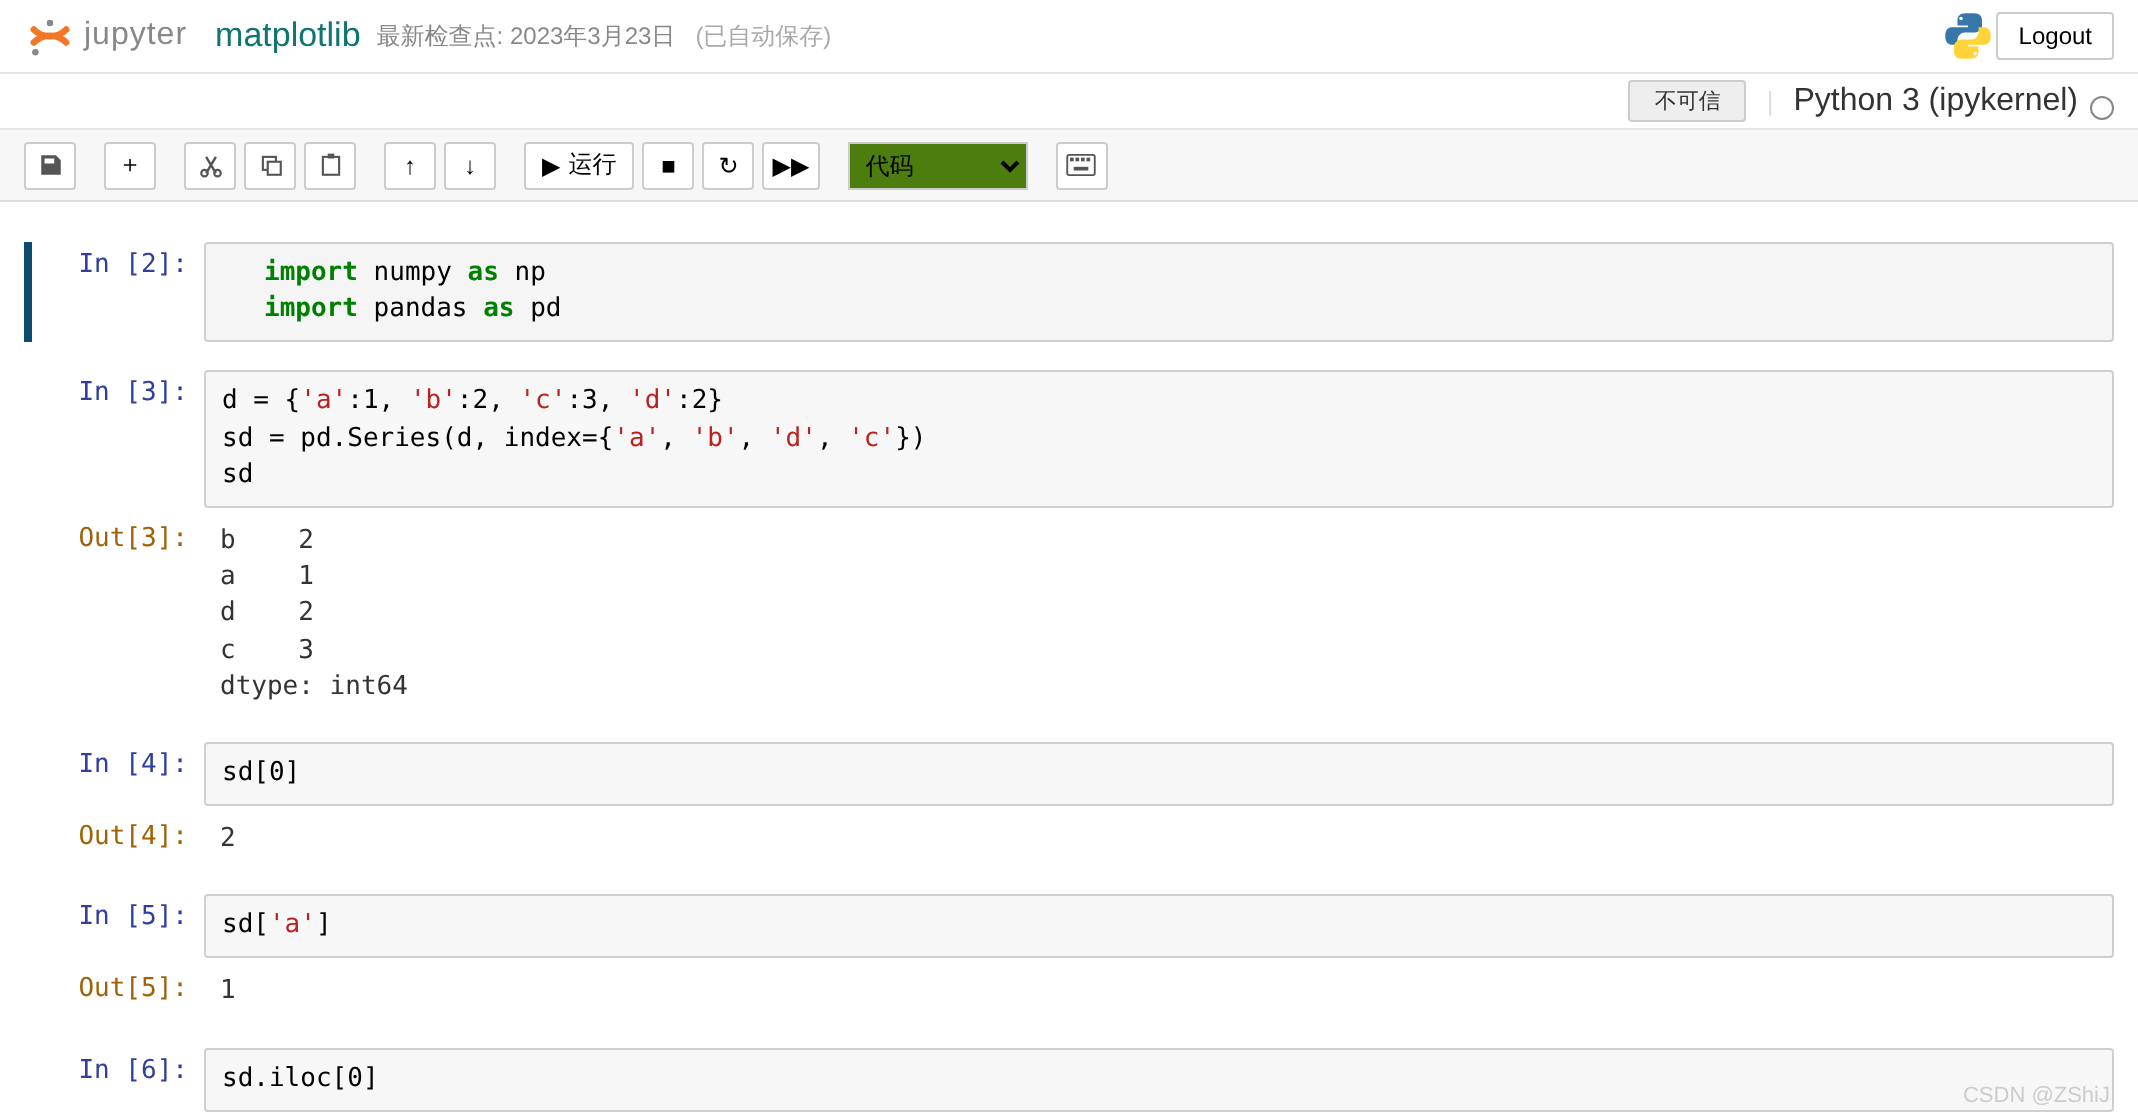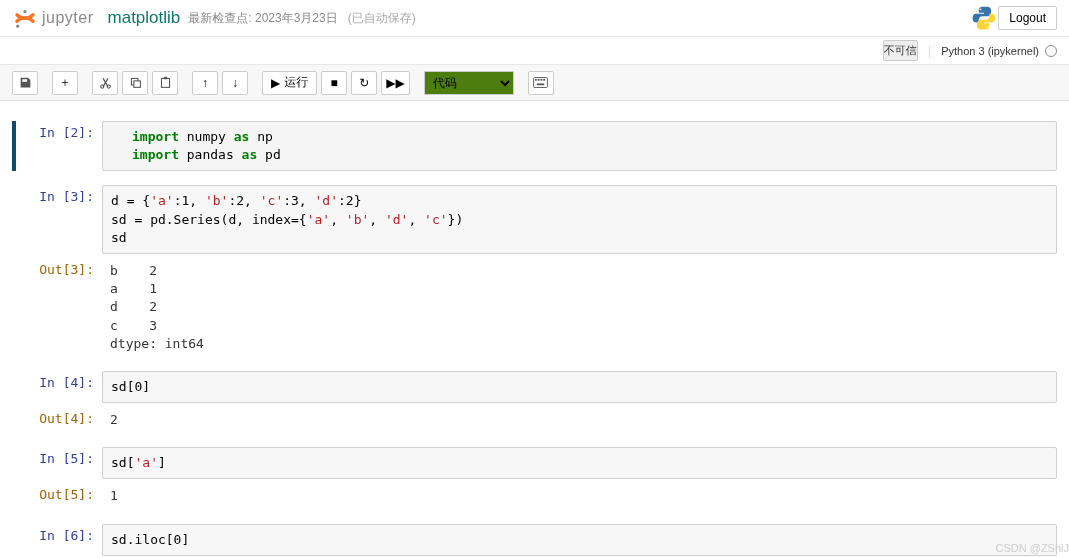--- a/index.html
+++ b/index.html
@@ -12,22 +12,22 @@
     .nb-title { font-size: 17px; margin-left: 14px; color: #0f766e; }
     .checkpoint { font-size: 12px; color: #888; margin-left: 8px; }
     .autosave { font-size: 12px; color: #aaa; margin-left: 10px; }
     .header-right { margin-left: auto; display: flex; align-items: center; gap: 0; }
     .py-icon { width: 28px; height: 28px; }
     .logout-btn { border: 1px solid #ccc; background: #fff; padding: 4px 10px; font-size: 12px; border-radius: 2px; cursor: pointer; }
     
     .menubar { display: flex; align-items: center; padding: 0 12px; border-bottom: 1px solid #e7e7e7; height: 28px; }
     .menu-item { padding: 4px 14px; font-size: 13px; color: #333; cursor: pointer; }
     .menu-right { margin-left: auto; display: flex; align-items: center; gap: 10px; }
-    .trust-badge { border: 1px solid #ccc; padding: 2px 0; font-size: 11px; background: #eee; border-radius: 2px; }
-    .kernel-indicator { display:flex; align-items:flex-end; gap:6px; font-size: 11px; color: #333; }
+    .trust-badge { border: 1px solid #ccc; padding: 2px 12px; font-size: 11px; background: #eee; border-radius: 2px; }
+    .kernel-indicator { display:flex; align-items:flex-end; gap:6px; font-size: 16px; color: #333; }
     .kernel-circle { width:12px; height:12px; border:1px solid #888; border-radius:50%; display:inline-block; }
     
     .toolbar { display: flex; align-items: center; padding: 4px 12px; gap: 4px; border-bottom: 1px solid #ddd; background: #f7f7f7; height: 36px; }
     .tb-btn { border: 1px solid #ccc; background: #fff; height: 24px; min-width: 26px; display: flex; align-items: center; justify-content: center; border-radius: 2px; cursor: pointer; font-size: 12px; padding: 0 4px; }
     .tb-sep { width: 6px; }
     .tb-select { border: 1px solid #ccc; background: #4d7c0f; height: 24px; font-size: 12px; padding: 0 4px; min-width: 90px; }
     .tb-run { padding: 0 8px; gap: 4px; }
     
     .notebook { padding: 20px 12px 20px 12px; }
     .cell { display: flex; margin-bottom: 4px; }
@@ -38,21 +38,21 @@
     .input-area { border: 1px solid #cfcfcf; background: #f7f7f7; padding: 6px 8px; font-family: monospace; font-size: 13px; line-height: 1.4; white-space: pre; border-radius: 2px; }
     .cell.selected .input-area { background: #f5f5f5; padding-left: 29px; }
     .cell.selected { border-left: 4px solid #0c4a6e; padding-left: 0; }
     .cell.selected .prompt { padding-left: 0; width: 86px; }
     .output-area { padding: 4px 8px; font-family: monospace; font-size: 13px; line-height: 1.4; white-space: pre; }
     
     .kw { color: #008000; font-weight: bold; }
     .str { color: #BA2121; }
     .nm { color: #000; }
     
-    .watermark { position: fixed; bottom: 4px; right: 0; font-size: 11px; color: #ccc; }
+    .watermark { position: fixed; bottom: 4px; right: 14px; font-size: 11px; color: #ccc; }
   </style>
 </head>
 <body>
 
 <div class="header">
   <div class="logo">
     <svg class="logo-icon" viewBox="0 0 32 32">
       <circle cx="16" cy="8" r="2" fill="#888"></circle>
       <path d="M6 12 A14 14 0 0 0 26 12" fill="none" stroke="#F37726" stroke-width="4" stroke-linecap="round"></path>
       <path d="M6 20 A14 14 0 0 1 26 20" fill="none" stroke="#F37726" stroke-width="4" stroke-linecap="round"></path>

